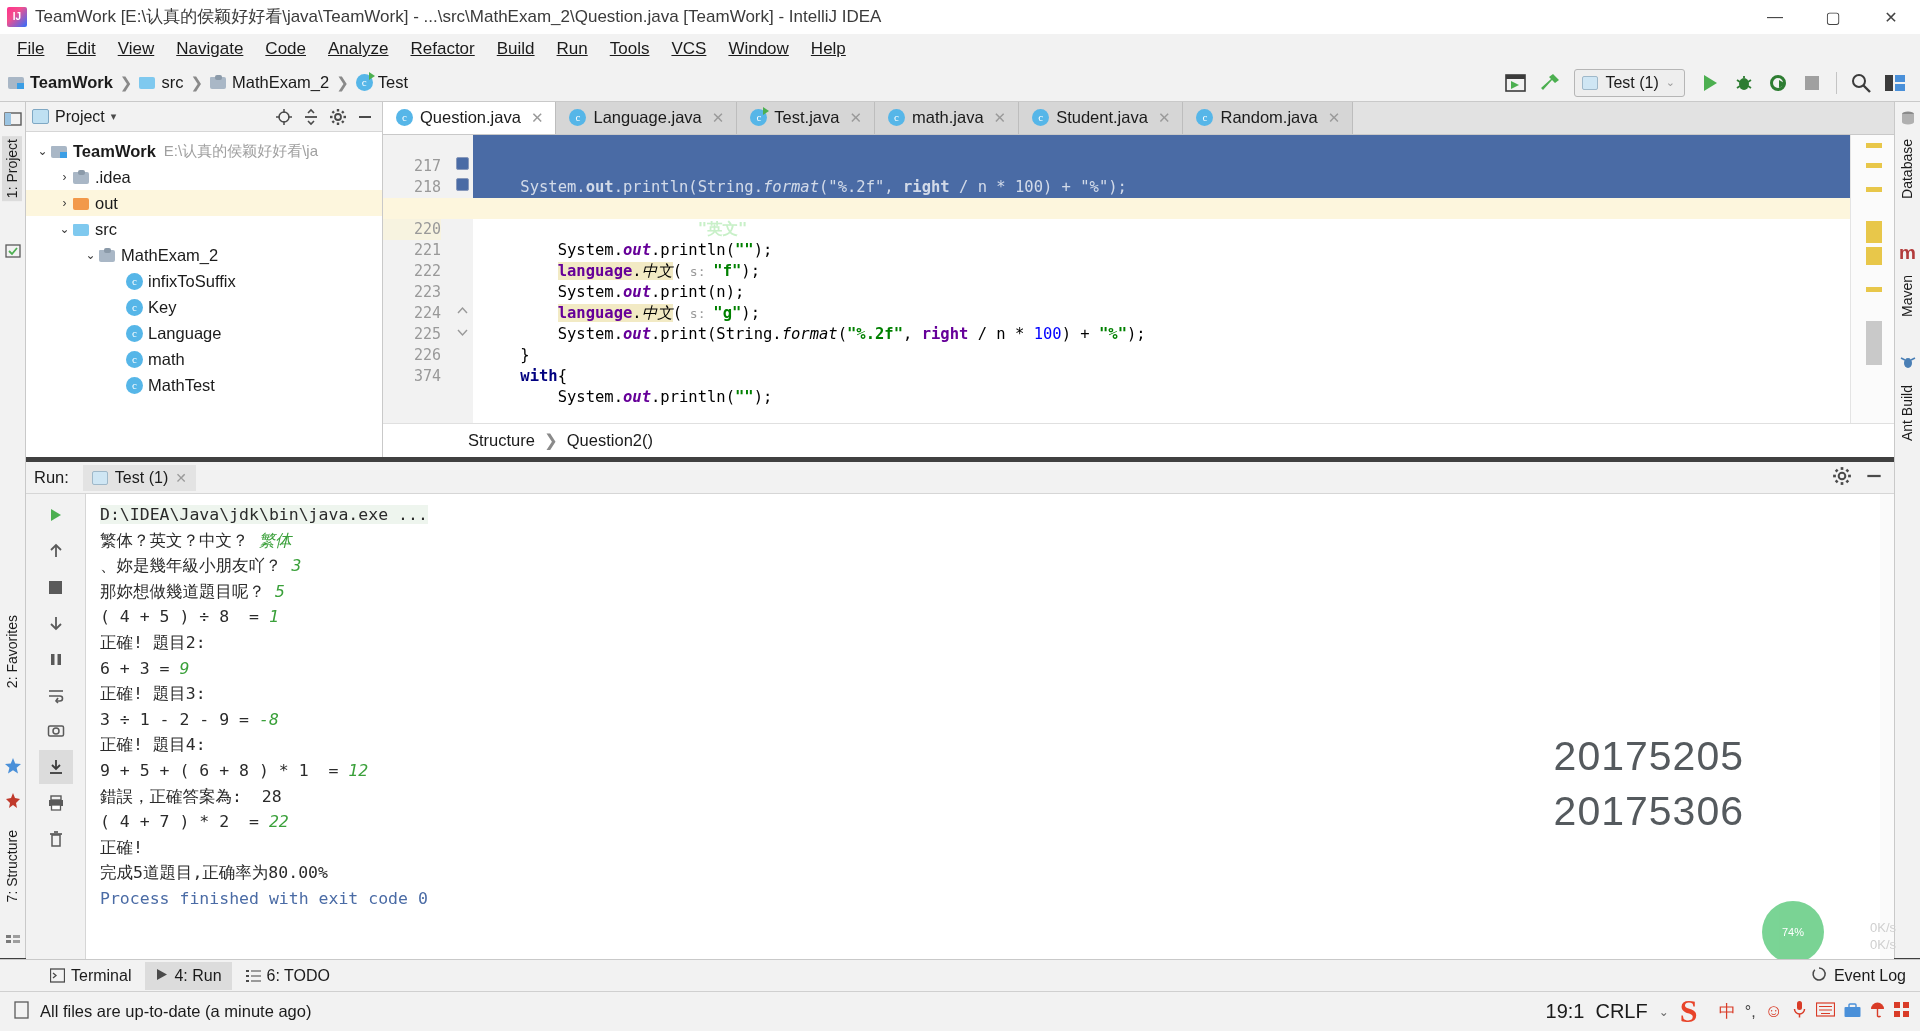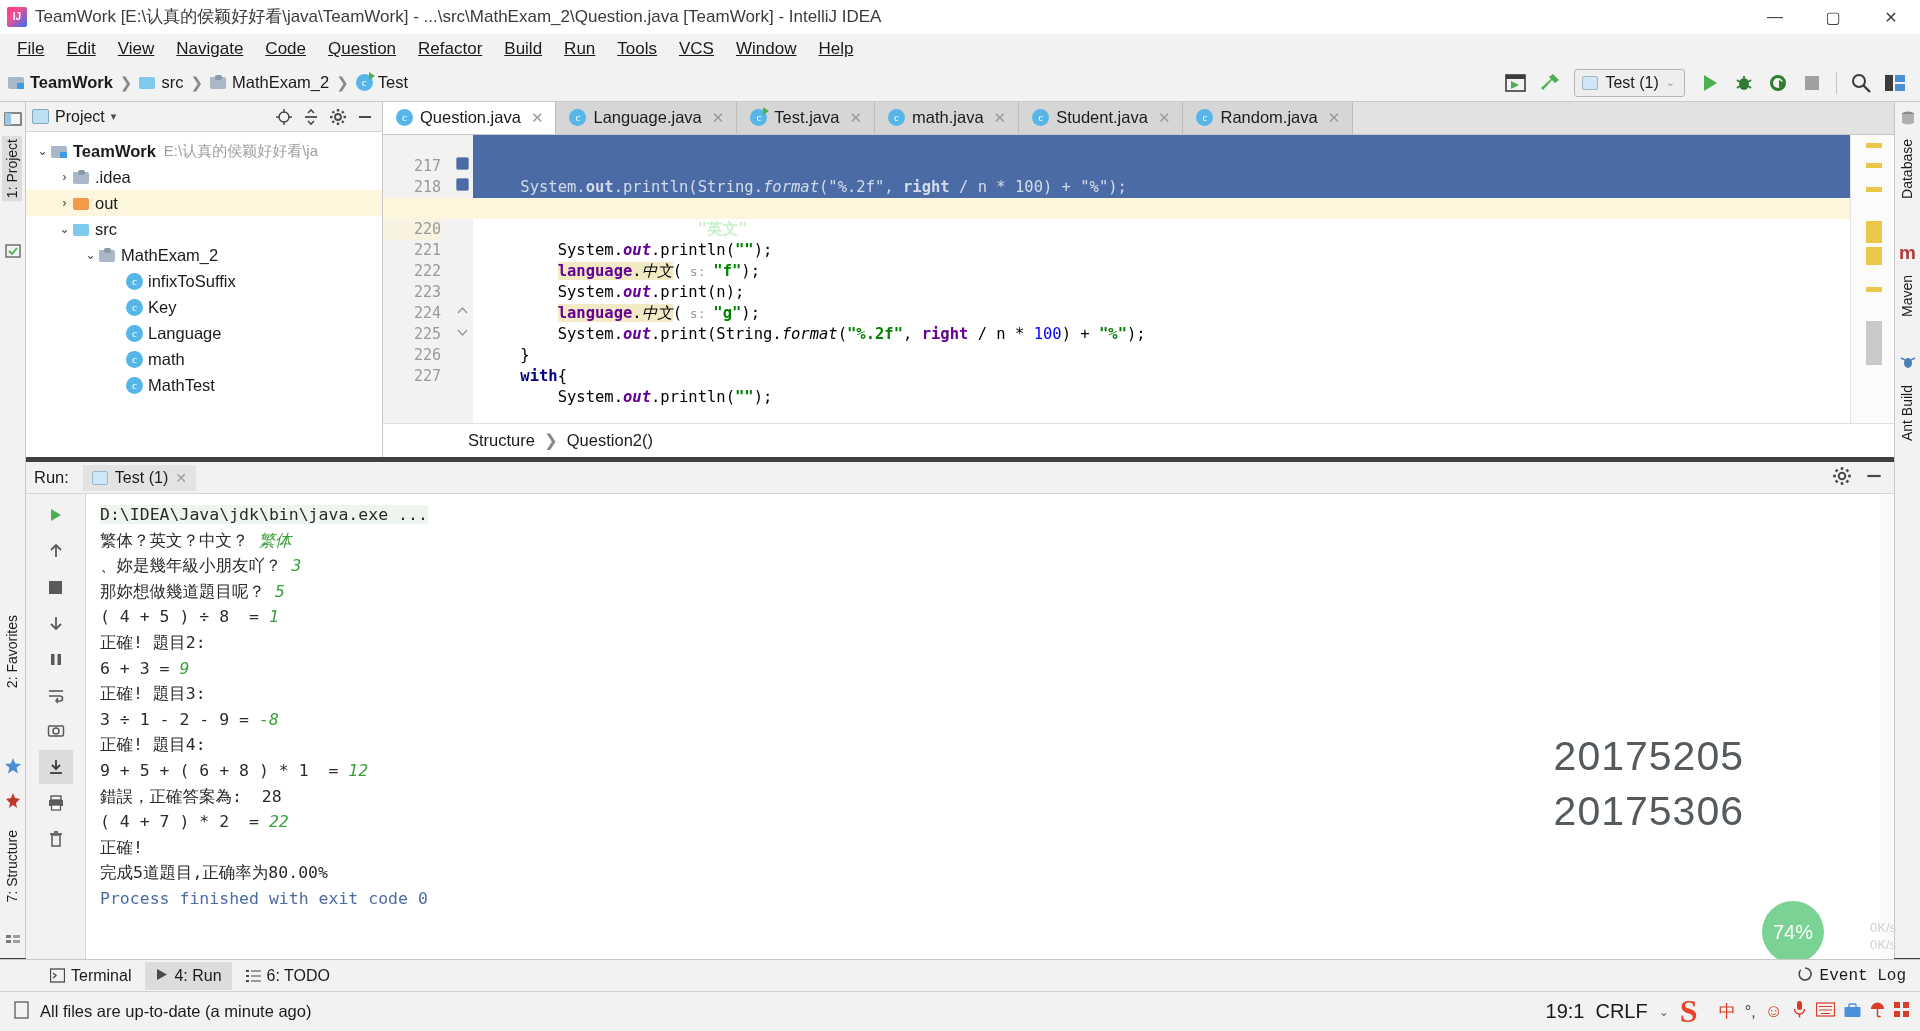--- a/index.html
+++ b/index.html
@@ -306,21 +306,21 @@
     font-family: "Liberation Serif", serif; line-height: 32px;
   }
   .ime .g { color: #d93c28; font-size: 17px; }
   .ime .gk { color: #444; font-size: 16px; }
 
   
   .float-widget {
     position: absolute; right: 96px; bottom: 68px; width: 62px; height: 62px;
     border-radius: 50%; background: #6fd08c;
     display: flex; align-items: center; justify-content: center;
-    color: #ffffff; font-size: 20px; opacity: .92;
+    color: #ffffff; font-size: 11px; opacity: .92;
   }
   .float-net {
     position: absolute; right: 24px; bottom: 78px; font-size: 13px; color: #cfcfcf;
     text-align: left; line-height: 17px;
   }
   .tri-right {
     width: 0; height: 0; border-left: 13px solid #4caf50;
     border-top: 8px solid transparent; border-bottom: 8px solid transparent;
   }
   .tri-right-sm {
@@ -346,21 +346,21 @@
       <div class="win-btn close">✕</div>
     </div>
   </div>
 
   <div class="menubar">
     <div class="menu-item"><u>File</u></div>
     <div class="menu-item"><u>Edit</u></div>
     <div class="menu-item"><u>View</u></div>
     <div class="menu-item"><u>Navigate</u></div>
     <div class="menu-item"><u>Code</u></div>
-    <div class="menu-item"><u>Question</u></div>
+    <div class="menu-item"><u>Analyze</u></div>
     <div class="menu-item"><u>Refactor</u></div>
     <div class="menu-item"><u>Build</u></div>
     <div class="menu-item"><u>Run</u></div>
     <div class="menu-item"><u>Tools</u></div>
     <div class="menu-item"><u>VCS</u></div>
     <div class="menu-item"><u>Window</u></div>
     <div class="menu-item"><u>Help</u></div>
   </div>
 
   <div class="toolbar">
@@ -666,21 +666,21 @@
           <span class="ln">225</span>
           <span class="ctext">    }</span>
         </div>
 
         <div class="cline" style="top:189px;position:absolute;width:100%;">
           <span class="ln">226</span>
           <span class="ctext">    <span class="kw">with</span>{</span>
         </div>
 
         <div class="cline" style="top:210px;position:absolute;width:100%;">
-          <span class="ln">227</span>
+          <span class="ln">374</span>
           <span class="ctext">        System.<span class="fld">out</span>.println(<span class="str">""</span>);</span>
         </div>
       </div>
 
       <div style="position:absolute;left:73px;top:22px;width:13px;height:13px;border:1px solid #8899bb;border-radius:2px;background:#4a6ba5;"></div>
       <div style="position:absolute;left:73px;top:43px;width:13px;height:13px;border:1px solid #8899bb;border-radius:2px;background:#4a6ba5;"></div>
       <div style="position:absolute;left:73px;top:168px;width:13px;height:13px;">
         <svg width="13" height="13" viewBox="0 0 13 13">
             <polyline points="2,9 6.5,4 11,9" fill="none" stroke="#999" stroke-width="1.4"></polyline>
           </svg>
@@ -859,21 +859,21 @@
           <rect x="5" y="6" width="10" height="2" fill="#9a9a9a"></rect>
           <rect x="0" y="11" width="3" height="2" fill="#4a4a4a"></rect>
           <rect x="5" y="11" width="10" height="2" fill="#9a9a9a"></rect>
         </svg>
       <span>6: TODO</span>
     </div>
     <div class="bb-right">
       <span><svg width="16" height="16" viewBox="0 0 16 16">
             <path d="M8 2 a6 6 0 1 1 -4.2 1.8" fill="none" stroke="#4a4a4a" stroke-width="1.5"></path>
           </svg></span>
-      <span class="bb-item" style="padding:0;font-family:Liberation Mono, monospace;">Event Log</span>
+      <span class="bb-item" style="padding:0;">Event Log</span>
     </div>
   </div>
 
   <div class="statusbar">
     <span>
       <svg width="16" height="18" viewBox="0 0 16 18">
           <rect x="1" y="1" width="13" height="16" fill="none" stroke="#5a5a5a" stroke-width="1.3"></rect>
         </svg>
     </span>
     <span class="sb-text">All files are up-to-date (a minute ago)</span>

